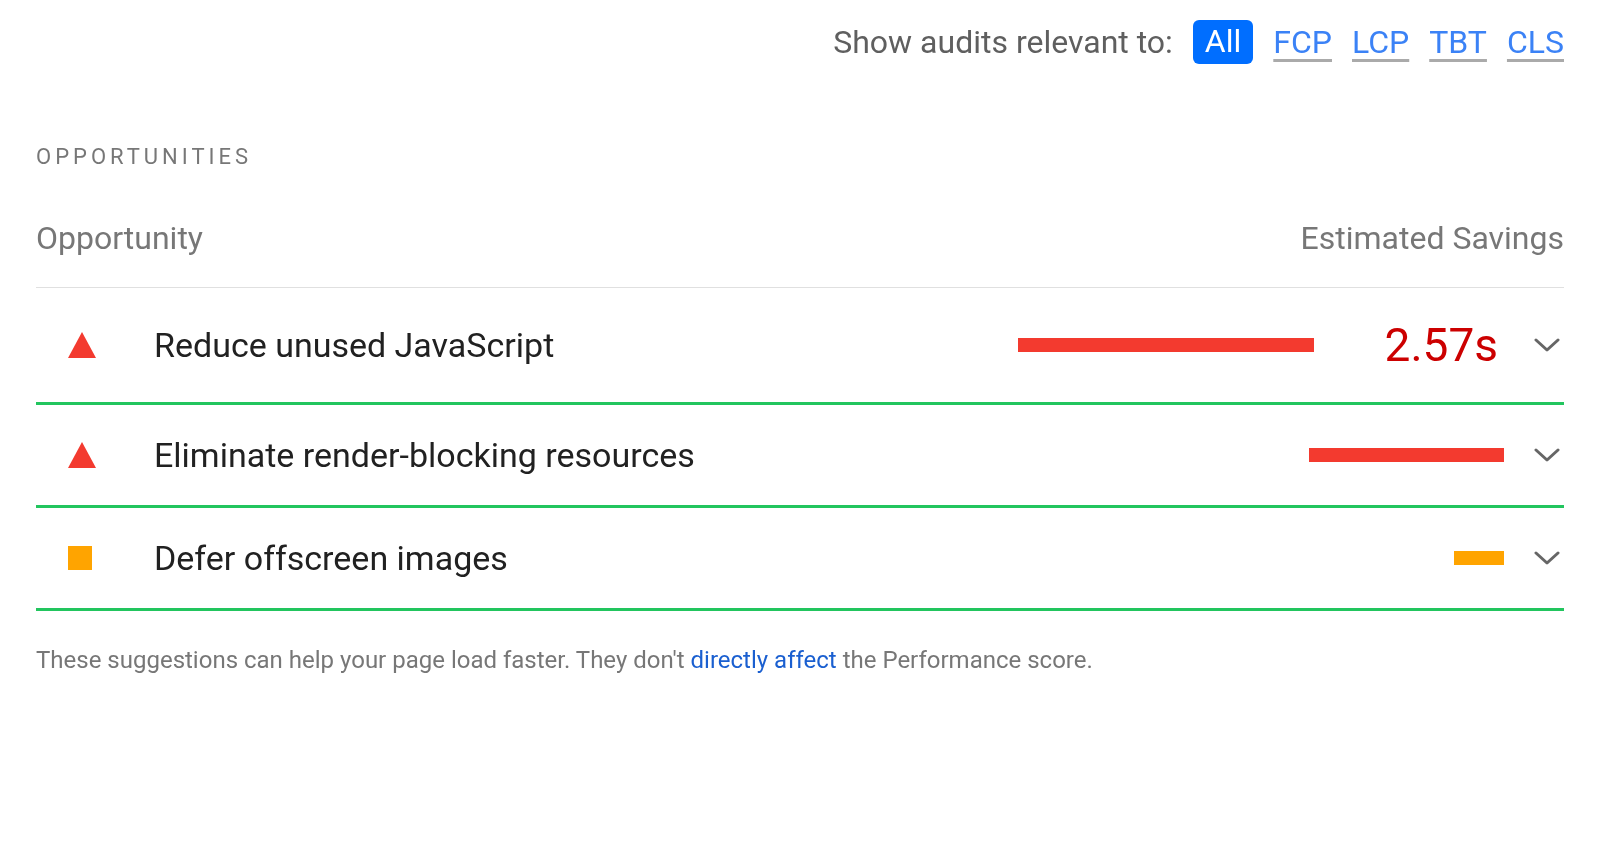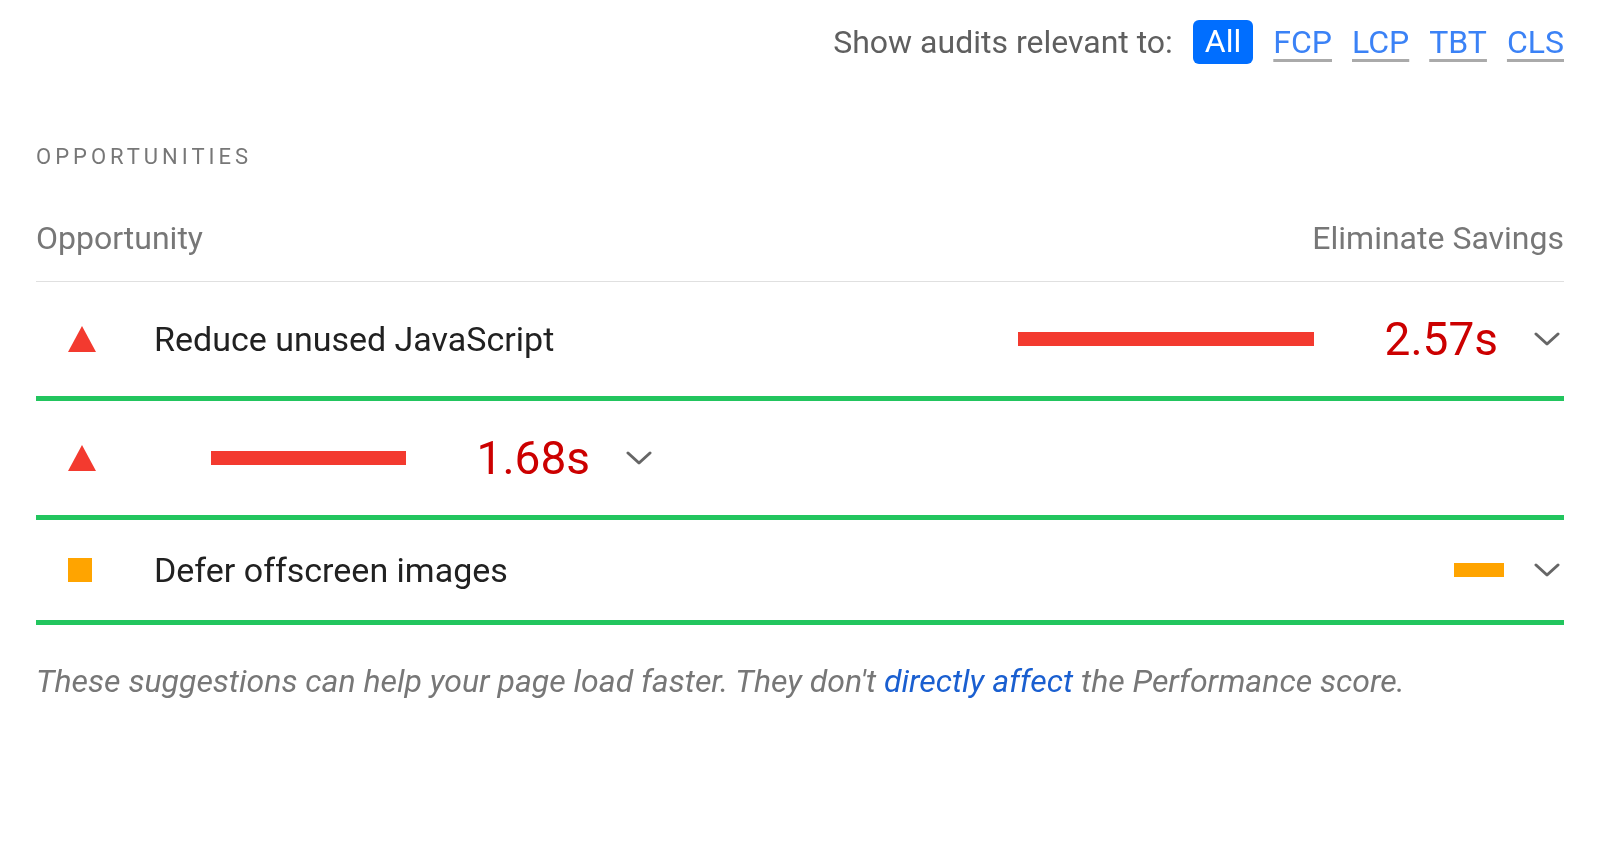--- a/index.html
+++ b/index.html
@@ -46,30 +46,30 @@
       margin: 50px 0 50px 0;
     }
 
     
     .table-header {
       display: flex;
       justify-content: space-between;
       color: #777;
       font-size: 32px;
       font-weight: 400;
-      padding-bottom: 24px;
+      padding-bottom: 30px;
       border-bottom: 1px solid #e0e0e0;
     }
 
     
     .opp-row {
       display: flex;
       align-items: center;
       padding: 30px 0;
-      border-bottom: 5px solid #22c55e;
+      border-bottom: 3px solid #22c55e;
       cursor: pointer;
     }
     .opp-icon {
       width: 70px;
       flex-shrink: 0;
       display: flex;
       align-items: center;
       justify-content: flex-start;
       padding-left: 32px;
     }
@@ -108,44 +108,43 @@
       display: flex;
       align-items: center;
       justify-content: flex-end;
       padding-right: 4px;
     }
     .chevron svg { stroke: #666; }
 
     
     .footnote {
       color: #777;
-      font-size: 32px;
+      font-size: 24px;
       line-height: 1.65;
       padding-top: 30px;
-      font-style: italic;
     }
     .footnote a { color: #1a5fd0; text-decoration: none; }
   </style>
 </head>
 <body>
 
 <div class="filter-row">
   <span class="filter-label">Show audits relevant to:</span>
   <span class="filter-btn selected">All</span>
   <span class="filter-btn">FCP</span>
   <span class="filter-btn">LCP</span>
   <span class="filter-btn">TBT</span>
   <span class="filter-btn">CLS</span>
 </div>
 
 <div class="section-heading">OPPORTUNITIES</div>
 
 <div class="table-header">
   <span>Opportunity</span>
-  <span>Eliminate Savings</span>
+  <span>Estimated Savings</span>
 </div>
 
 <div id="opps-container">
     <div class="opp-row">
       <div class="opp-icon triangle-icon">
         <svg width="28" height="26" viewBox="0 0 28 26">
           <polygon points="14,0 28,26 0,26" fill="#F33A2F"></polygon>
         </svg>
       </div>
       <div class="opp-title">Reduce unused JavaScript</div>
@@ -158,24 +157,24 @@
           <polyline points="2,3 13,13 24,3" stroke-width="3" stroke-linecap="round" stroke-linejoin="round"></polyline>
         </svg>
       </div>
     </div>
     <div class="opp-row">
       <div class="opp-icon triangle-icon">
         <svg width="28" height="26" viewBox="0 0 28 26">
           <polygon points="14,0 28,26 0,26" fill="#F33A2F"></polygon>
         </svg>
       </div>
+      <div class="opp-title">Eliminate render-blocking resources</div>
       <div class="opp-bar-wrap">
         <div class="opp-bar" style="width: 195px; background: rgb(243, 58, 47);"></div>
       </div>
-      <div class="opp-savings">1.68s</div>
       <div class="opp-chevron chevron">
         <svg width="26" height="16" viewBox="0 0 26 16" fill="none">
           <polyline points="2,3 13,13 24,3" stroke-width="3" stroke-linecap="round" stroke-linejoin="round"></polyline>
         </svg>
       </div>
     </div>
     <div class="opp-row">
       <div class="opp-icon">
         <div class="square-icon"></div>
       </div>

